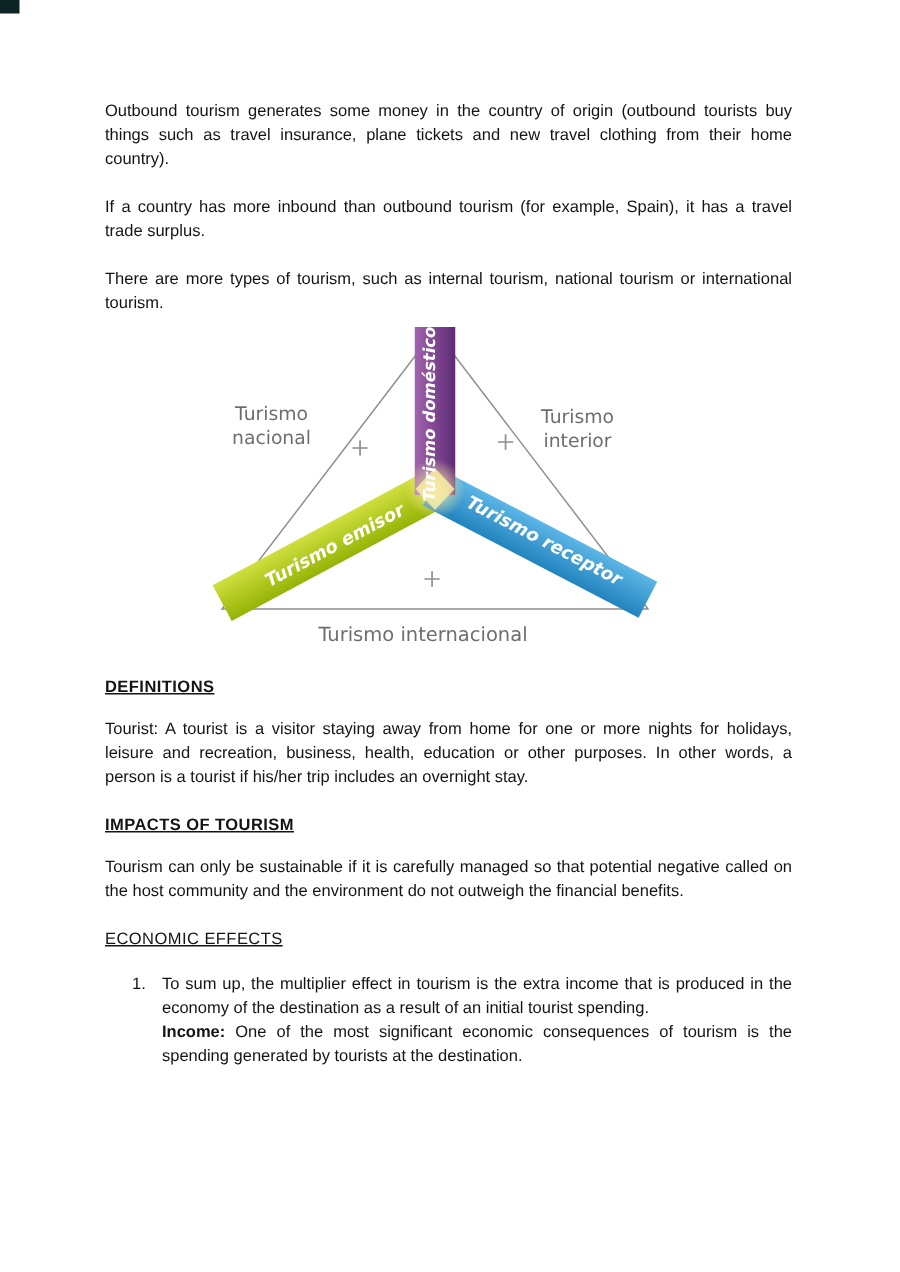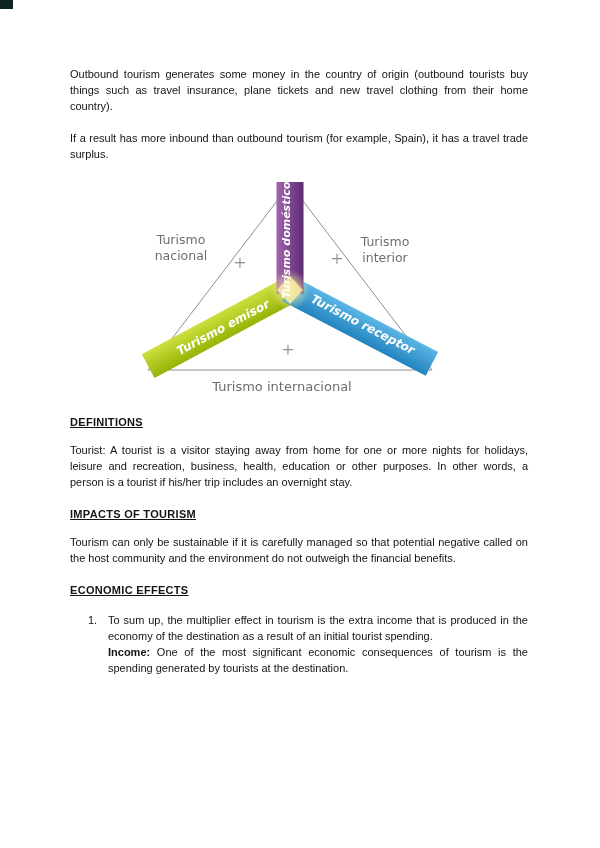--- a/index.html
+++ b/index.html
@@ -10,21 +10,21 @@
     overflow: hidden;
   }
   .corner-mark { position:absolute; left:0; top:0; width:13px; height:9px; background:#0d2424; }
   .content { position:absolute; left:70px; top:66px; width:458px; font-size:11px; line-height:16px; }
   .para { margin:0 0 16px 0; text-align: justify; }
   .para-types { margin-bottom: 4px; }
   .u { }
   .b { font-weight: bold; }
   .block-line { display:block; }
   .heading { font-size:11px; line-height:16px; font-weight:bold; text-decoration:underline; letter-spacing:.3px; margin:0 0 12px 0; }
-  .heading-light { font-weight:bold; margin-bottom:14px; }
+  .heading-light { font-weight:normal; margin-bottom:14px; }
   .diagram { width:300px; margin:0 0 8px 70px; }
   .diagram svg { display:block; }
   .list-item { display:flex; margin-left:18px; }
   .list-num { width:20px; flex:0 0 20px; }
   .list-body { flex:1; text-align: justify; }
   .bar-label { fill:#ffffff; font-family:"DejaVu Sans", sans-serif; font-weight:bold; font-style:italic; font-size:11px; }
   .bar-label-lg { font-size:12px; }
   .diagram-label { font-family:"DejaVu Sans", sans-serif; font-size:12.5px; }
   .diagram-label-lg { font-family:"DejaVu Sans", sans-serif; font-size:13px; }
   .plus-sign { font-family:"Liberation Serif", serif; font-size:22px; }
@@ -32,22 +32,23 @@
 </head>
 <body>
 
 <div class="page">
   <div class="corner-mark"></div>
 
   <div class="content">
 
     <p class="para">Outbound tourism generates some money in the country of origin (outbound tourists buy things such as travel insurance, plane tickets and new travel clothing from their home country).</p>
 
-    <p class="para">If a result has more inbound than outbound tourism (for example, Spain), it has a travel trade surplus.</p>
+    <p class="para">If a country has more inbound than outbound tourism (for example, Spain), it has a travel trade surplus.</p>
 
+    <p class="para para-types">There are more types of tourism, such as internal tourism, national tourism or international tourism.</p>
 
     <div class="diagram">
       <svg width="300" height="228" viewBox="0 0 300 228" xmlns="http://www.w3.org/2000/svg">
         <defs>
           <linearGradient id="gradPurple" x1="0" y1="0" x2="1" y2="0">
             <stop offset="0" stop-color="#a263ae"></stop>
             <stop offset="1" stop-color="#5e2a74"></stop>
           </linearGradient>
           <linearGradient id="gradGreen" x1="0" y1="1" x2="0" y2="0">
             <stop offset="0" stop-color="#cfdf3e"></stop>

